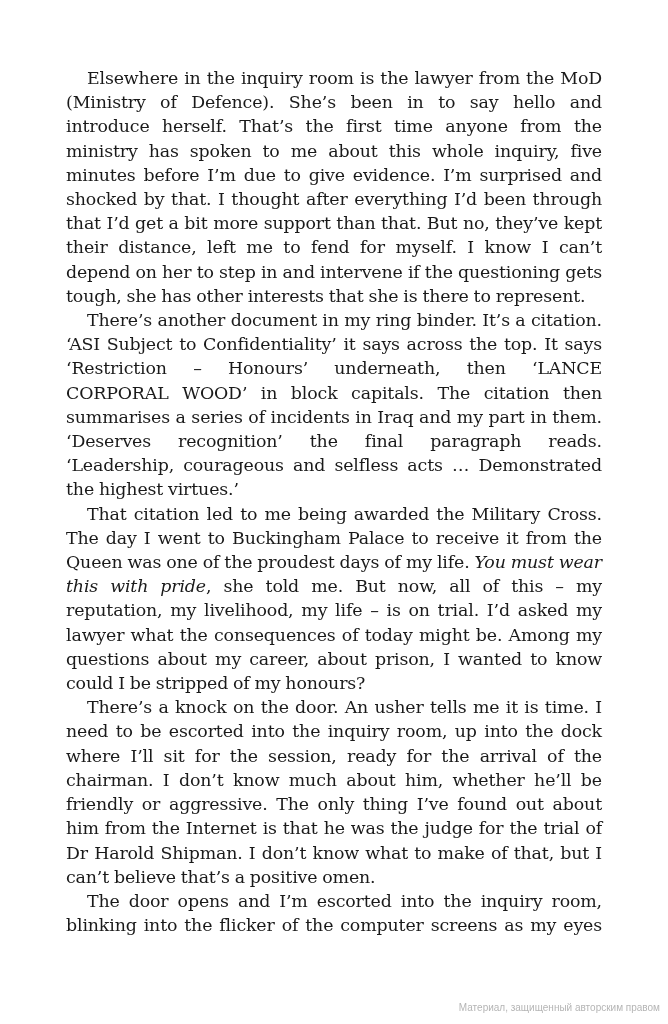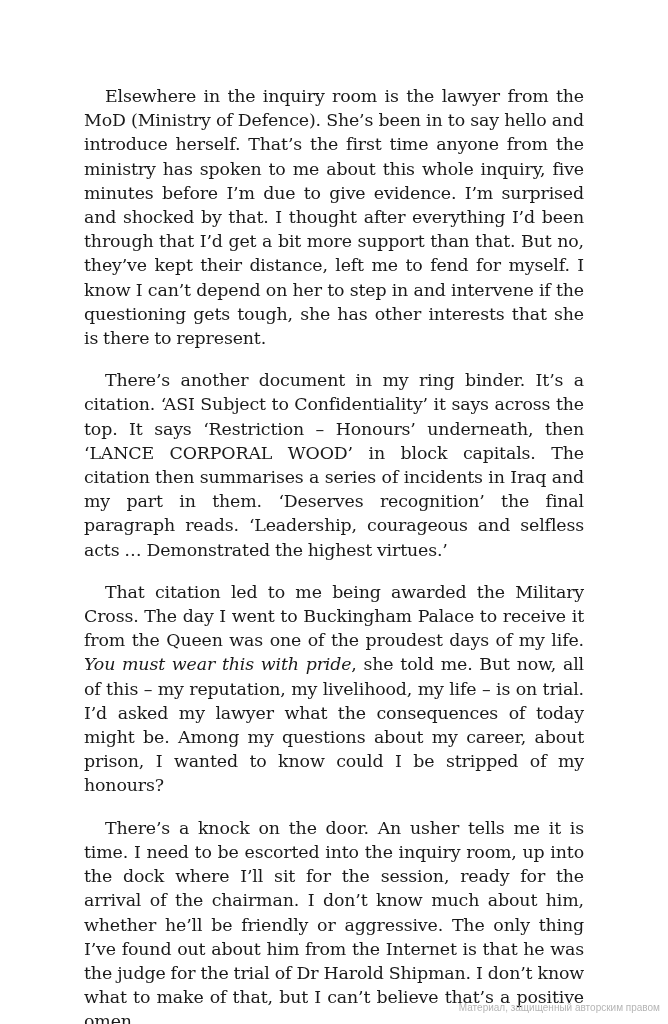--- a/index.html
+++ b/index.html
@@ -20,21 +20,21 @@
       width: 536px;
       font-family: "DejaVu Serif", "Liberation Serif", serif;
       font-size: 17.4px;
       line-height: 24.2px;
       color: #1a1a1a;
       text-align: justify;
       letter-spacing: -0.15px;
       word-spacing: -0.5px;
     }
     .para {
-      margin: 18px;
+      margin: 0;
       text-indent: 21px;
       text-align-last: left;
     }
     .para .em { font-style: italic; }
     .watermark {
       position: absolute;
       right: 8px;
       bottom: 11px;
       font-family: "Liberation Sans", "DejaVu Sans", sans-serif;
       font-size: 10px;
@@ -42,15 +42,16 @@
     }
   </style>
 </head>
 <body>
 
 <div class="page">
   <p class="para">Elsewhere in the inquiry room is the lawyer from the MoD (Ministry of Defence). She’s been in to say hello and introduce herself. That’s the first time anyone from the ministry has spoken to me about this whole inquiry, five minutes before I’m due to give evidence. I’m surprised and shocked by that. I thought after everything I’d been through that I’d get a bit more support than that. But no, they’ve kept their distance, left me to fend for myself. I know I can’t depend on her to step in and intervene if the questioning gets tough, she has other interests that she is there to represent.</p>
   <p class="para">There’s another document in my ring binder. It’s a citation. ‘ASI Subject to Confidentiality’ it says across the top. It says ‘Restriction – Honours’ underneath, then ‘LANCE CORPORAL WOOD’ in block capitals. The citation then summarises a series of incidents in Iraq and my part in them. ‘Deserves recognition’ the final paragraph reads. ‘Leadership, courageous and selfless acts … Demonstrated the highest virtues.’</p>
   <p class="para"><span>That citation led to me being awarded the Military Cross. The day I went to Buckingham Palace to receive it from the Queen was one of the proudest days of my life. </span><span class="em">You must wear this with pride</span><span>, she told me. But now, all of this – my reputation, my livelihood, my life – is on trial. I’d asked my lawyer what the consequences of today might be. Among my questions about my career, about prison, I wanted to know could I be stripped of my honours?</span></p>
   <p class="para">There’s a knock on the door. An usher tells me it is time. I need to be escorted into the inquiry room, up into the dock where I’ll sit for the session, ready for the arrival of the chairman. I don’t know much about him, whether he’ll be friendly or aggressive. The only thing I’ve found out about him from the Internet is that he was the judge for the trial of Dr Harold Shipman. I don’t know what to make of that, but I can’t believe that’s a positive omen.</p>
+  <p class="para" style="text-align-last: justify;">The door opens and I’m escorted into the inquiry room, blinking into the flicker of the computer screens as my eyes</p>
 </div>
 
 <div class="watermark">Материал, защищенный авторским правом</div>
 
 </body></html>

